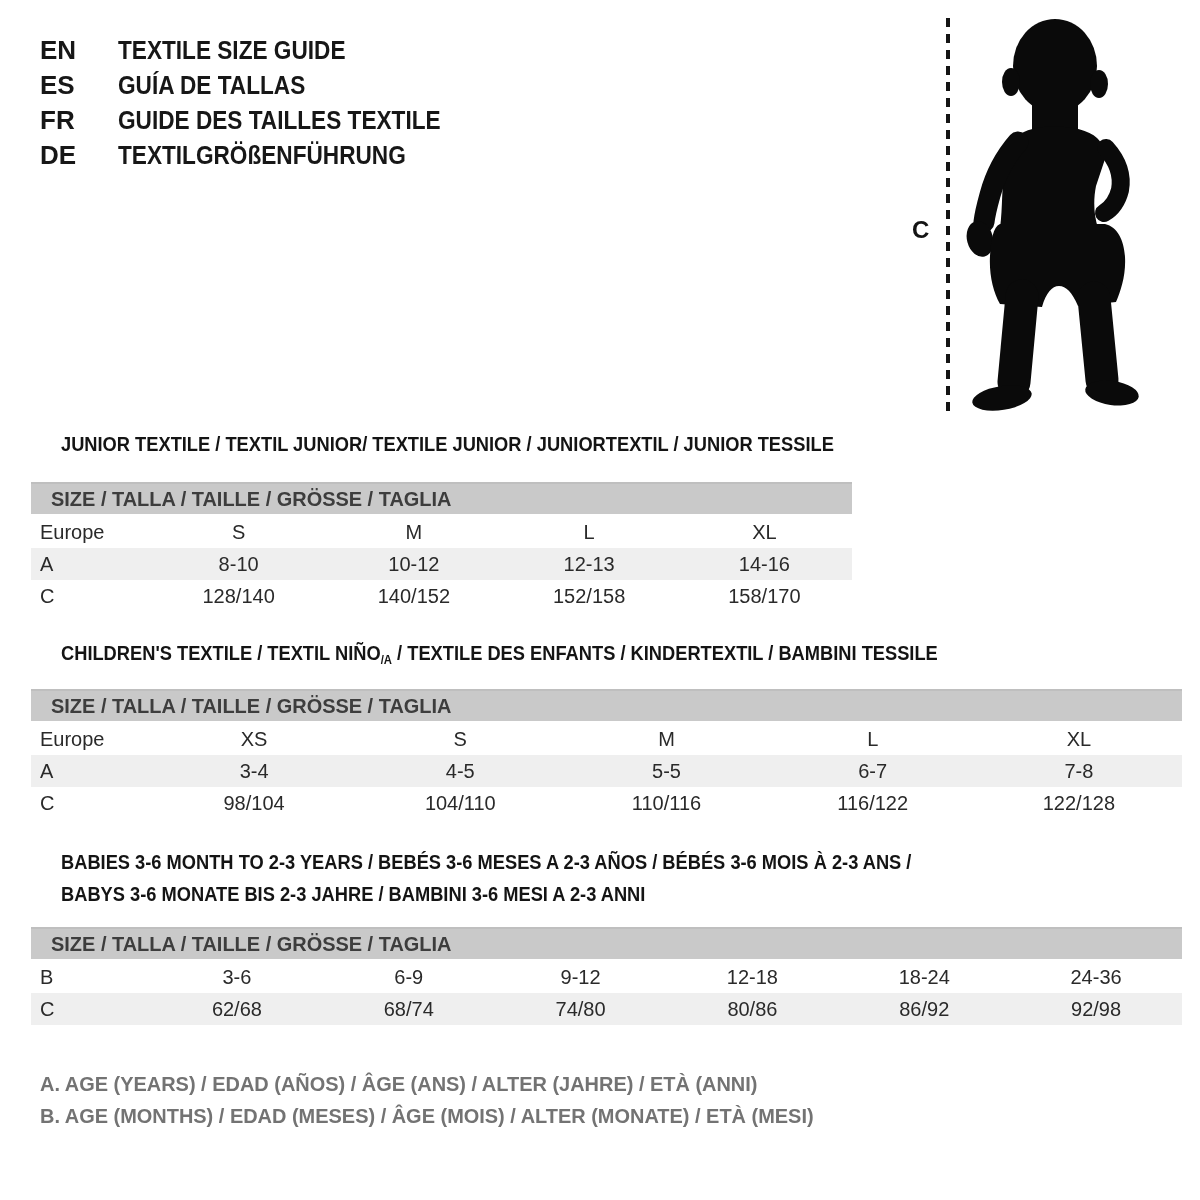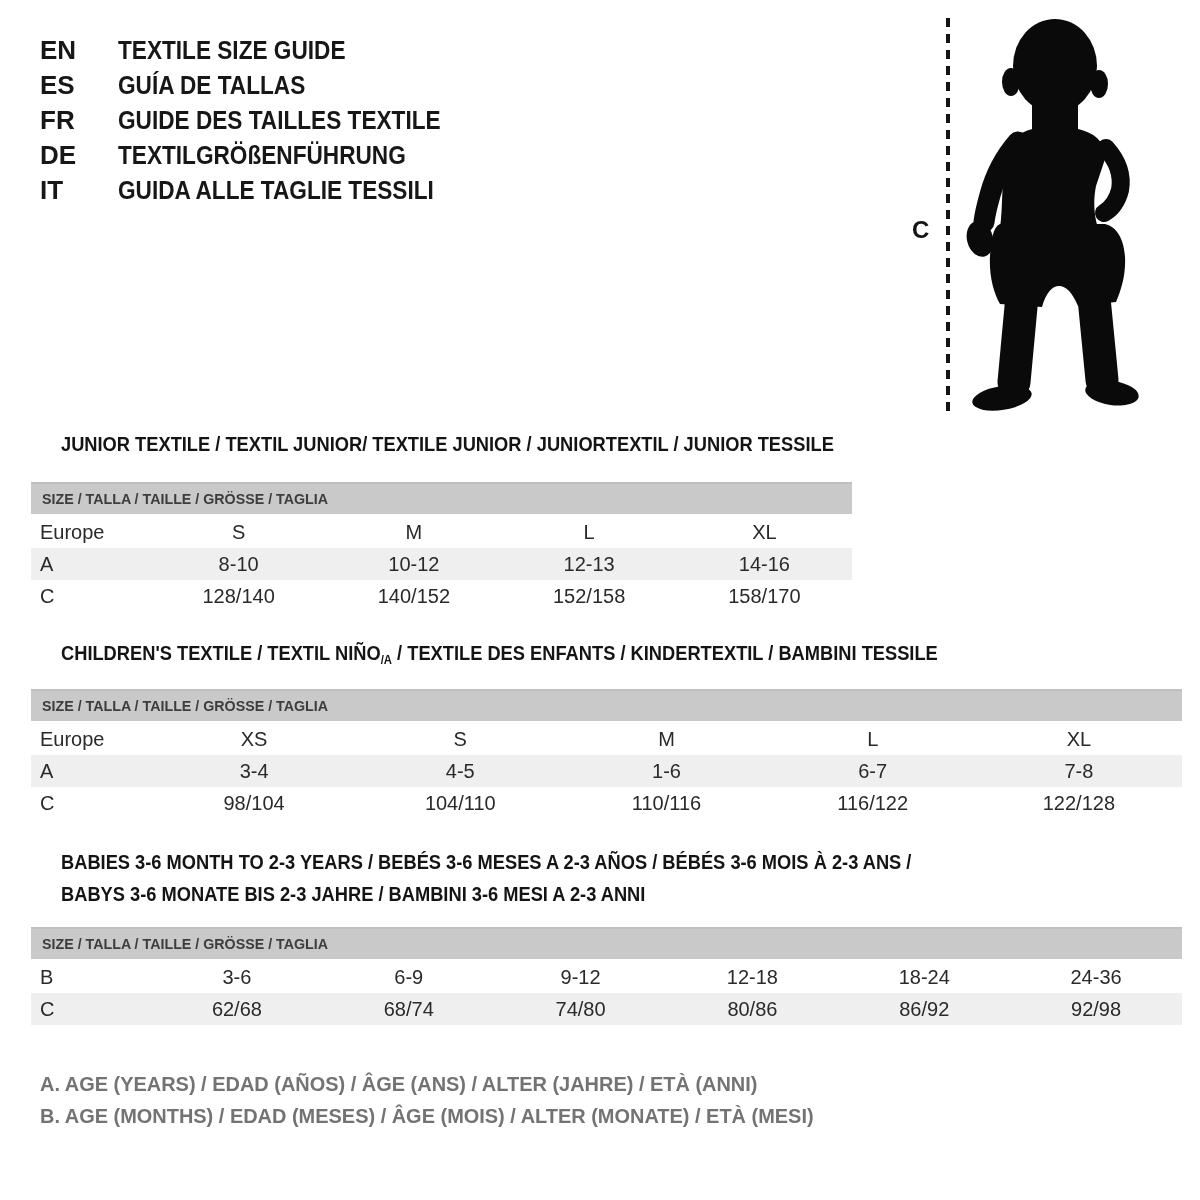--- a/index.html
+++ b/index.html
@@ -22,21 +22,21 @@
   .figure-svg { position:absolute; left:0; top:0; }
 
   
   .sec-heading { position:absolute; left:40px; font-size:21px; font-weight:700; color:#141414; white-space:nowrap;margin-left:21px; }
   .babies-heading { line-height:32px; }
 
   
   .size-table { position:absolute; left:31px; }
   .size-bar {
     height:30px; line-height:30px; background:#c9c9c9; color:#3d3d3d;
-    font-size:15px; font-weight:700; padding-left:11px; margin-bottom:2px;
+    font-size:21px; font-weight:700; padding-left:20px; margin-bottom:2px;
     border-top:2px solid #bfbfbf;
   }
   .t-row { display:grid; align-items:center; height:32px; font-size:20px; font-weight:400; color:#2a2a2a; }
   .t-row.shaded { background:#efefef; }
   .cols-4 { grid-template-columns:120px repeat(4,1fr); }
   .cols-5 { grid-template-columns:120px repeat(5,1fr); }
   .cols-6 { grid-template-columns:120px repeat(6,1fr); }
   .t-label { padding-left:9px; text-align:left; }
   .t-cell  { text-align:center; }
 
@@ -58,24 +58,20 @@
       <span class="lang-code">ES</span>
       <span class="lang-title cond">GUÍA DE TALLAS</span>
     </div>
     <div class="lang-row">
       <span class="lang-code">FR</span>
       <span class="lang-title cond">GUIDE DES TAILLES TEXTILE</span>
     </div>
     <div class="lang-row">
       <span class="lang-code">DE</span>
       <span class="lang-title cond">TEXTILGRÖßENFÜHRUNG</span>
-    </div>
-    <div class="lang-row">
-      <span class="lang-code">IT</span>
-      <span class="lang-title cond">GUIDA ALLE TAGLIE TESSILI</span>
     </div>
   </div>
 
   <div class="figure-wrap">
     <span class="c-label">C</span>
     <svg class="figure-svg" width="260" height="412" viewBox="0 0 260 412">
       <line x1="48" y1="8" x2="48" y2="404" stroke="#141414" stroke-width="4" stroke-dasharray="9 7"></line>
       <g fill="#0a0a0a" stroke="none">
         <ellipse cx="155" cy="56" rx="42" ry="47"></ellipse>
         <ellipse cx="111" cy="72" rx="9" ry="14"></ellipse>
@@ -136,21 +132,21 @@
       <span class="t-cell">XS</span>
       <span class="t-cell">S</span>
       <span class="t-cell">M</span>
       <span class="t-cell">L</span>
       <span class="t-cell">XL</span>
     </div>
     <div class="t-row cols-5 shaded">
       <span class="t-label">A</span>
       <span class="t-cell">3-4</span>
       <span class="t-cell">4-5</span>
-      <span class="t-cell">1-6</span>
+      <span class="t-cell">5-5</span>
       <span class="t-cell">6-7</span>
       <span class="t-cell">7-8</span>
     </div>
     <div class="t-row cols-5">
       <span class="t-label">C</span>
       <span class="t-cell">98/104</span>
       <span class="t-cell">104/110</span>
       <span class="t-cell">110/116</span>
       <span class="t-cell">116/122</span>
       <span class="t-cell">122/128</span>

